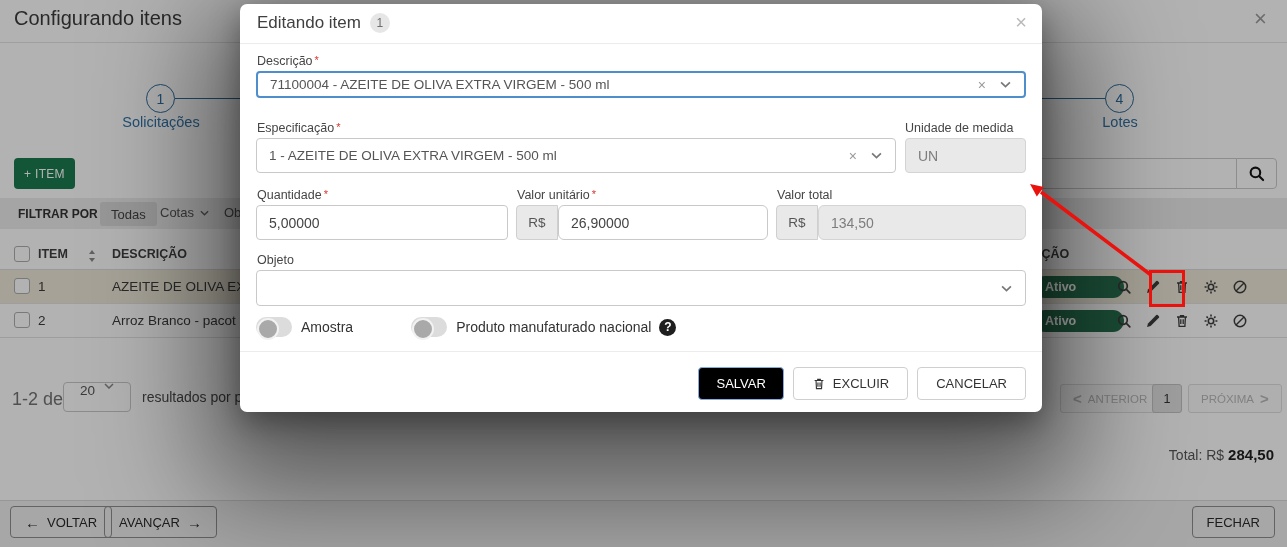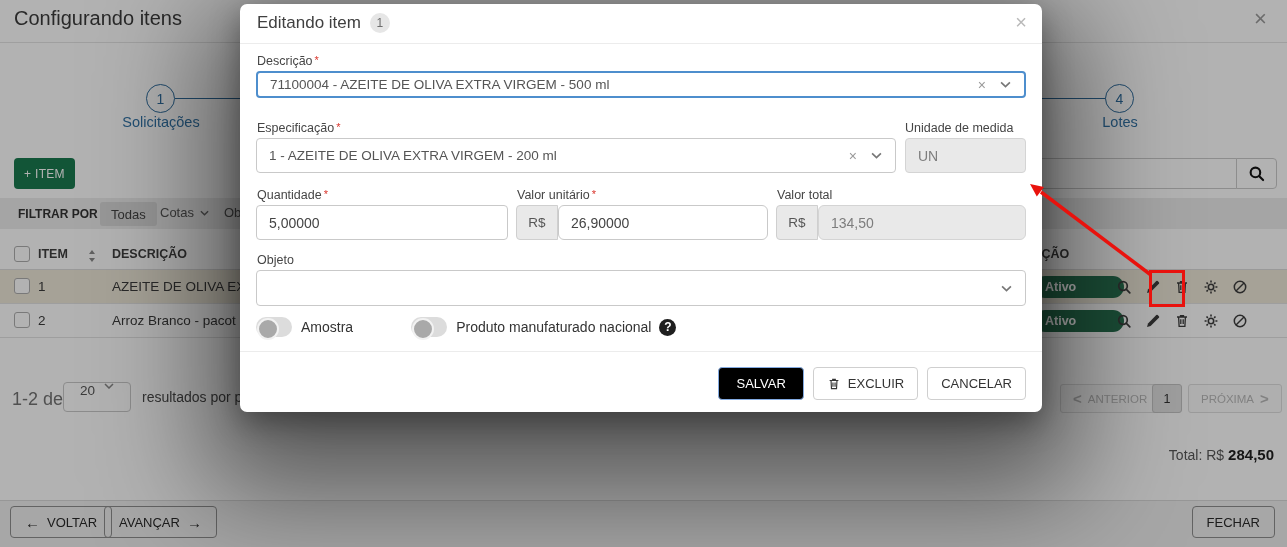--- a/index.html
+++ b/index.html
@@ -97,21 +97,21 @@
   .tgl { position:relative; width:36px; height:20px; border-radius:10px; background:#dcdcdc; cursor:pointer; flex:0 0 auto; }
   .tgl::before { content:""; position:absolute; left:1px; top:1px; width:18px; height:18px; border-radius:50%;
                  background:#a9a9a9; border:2px solid #f2f2f2; }
   .tgl-lab { font-size:14px; color:#333; margin-left:9px; }
   .help { width:17px; height:17px; border-radius:50%; background:#1f1f1f; color:#fff; font-size:12px; font-weight:bold;
           display:flex; align-items:center; justify-content:center; margin-left:8px; cursor:pointer; }
 
   .m-footline { position:absolute; left:0; top:347px; width:100%; height:1px; background:#ececec; }
   .m-buttons { position:absolute; right:16px; top:363px; display:flex; gap:9px; }
   .m-btn { height:33px; border-radius:4px; font-size:13px; display:flex; align-items:center; gap:7px; cursor:pointer;
-           border:1px solid #cfcfcf; background:#fff; color:#333; padding:0 13px; }
+           border:1px solid #cfcfcf; background:#fff; color:#333; padding:0 18px; }
   .m-btn.primary { background:#000000; border-color:#83aae1; color:#fff; padding:0 17px; }
 
   
   .annot-box { position:absolute; left:1149px; top:270px; width:36px; height:37px; border:3px solid #e9120d; z-index:20; }
   .annot-svg { position:absolute; inset:0; z-index:20; pointer-events:none; }
 </style>
 </head>
 <body>
 
 <div class="stage">
@@ -281,21 +281,21 @@
           <svg width="11" height="7" viewBox="0 0 10 6">
             <polyline points="1,1 5,5 9,1" fill="none" stroke="#777" stroke-width="1.5"></polyline>
           </svg>
         </span>
     </div>
 
     <div class="lbl" style="left:17px; top:117px;">
       <span>Especificação</span><span class="req">*</span>
     </div>
     <div class="sel" style="left:16px; top:134px; width:640px; height:35px;">
-      <span class="val">1 - AZEITE DE OLIVA EXTRA VIRGEM - 200 ml</span>
+      <span class="val">1 - AZEITE DE OLIVA EXTRA VIRGEM - 500 ml</span>
       <span class="clear">×</span>
       <span class="chev">
           <svg width="11" height="7" viewBox="0 0 10 6">
             <polyline points="1,1 5,5 9,1" fill="none" stroke="#777" stroke-width="1.5"></polyline>
           </svg>
         </span>
     </div>
     <div class="lbl" style="left:665px; top:117px;">Unidade de medida</div>
     <input class="inp dis" style="left: 665px; top: 134px; width: 121px; height: 35px;" disabled="" value="UN">
 

